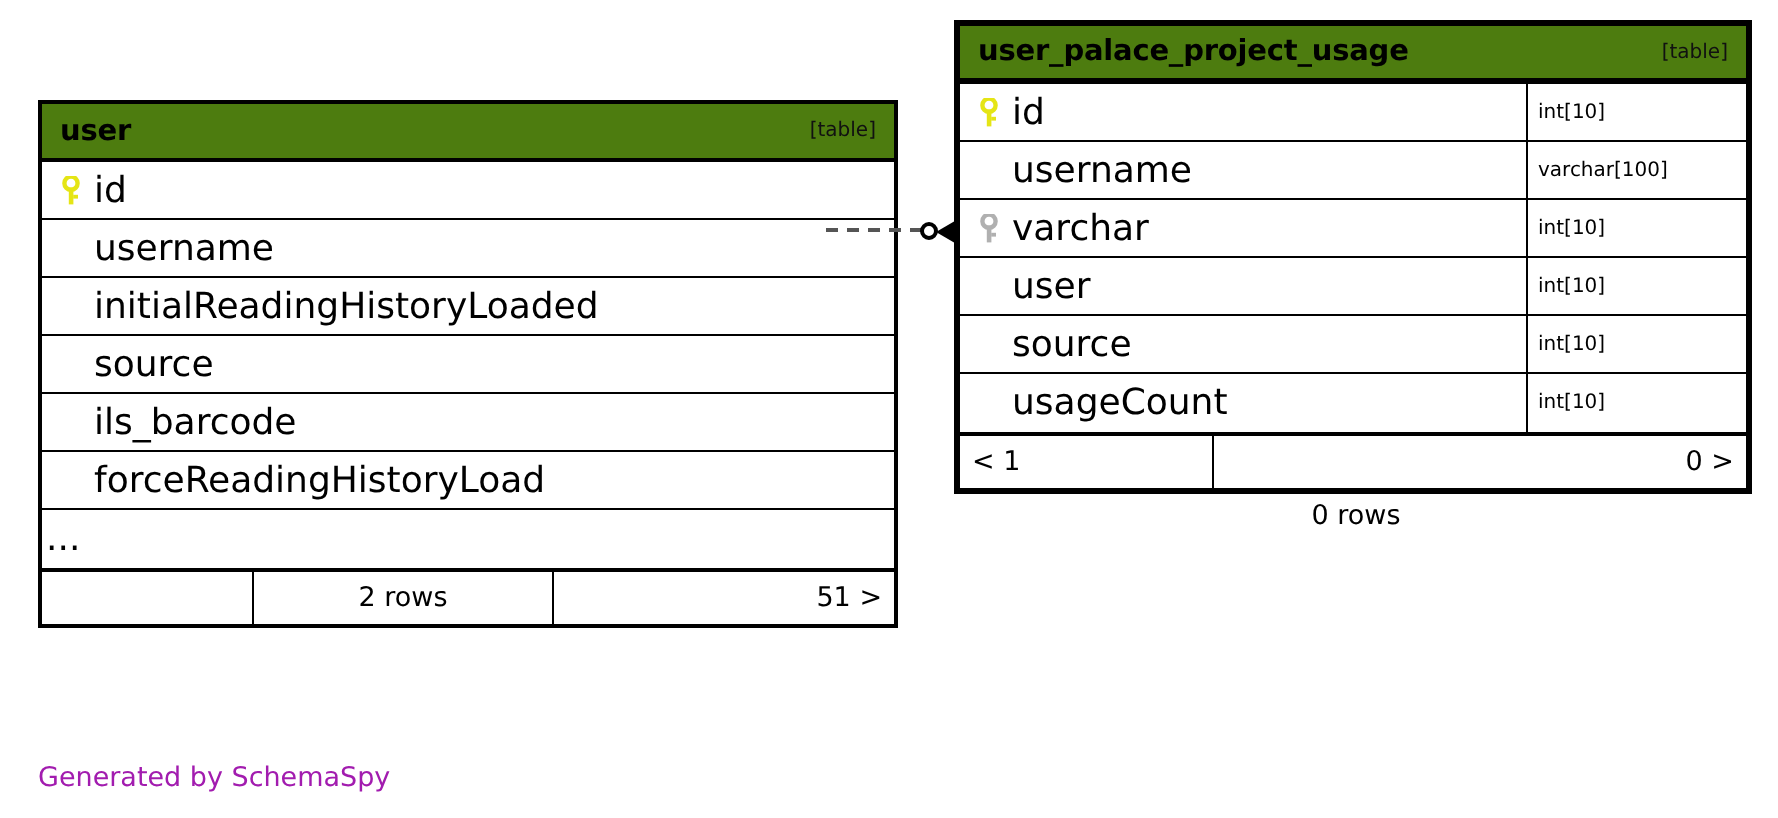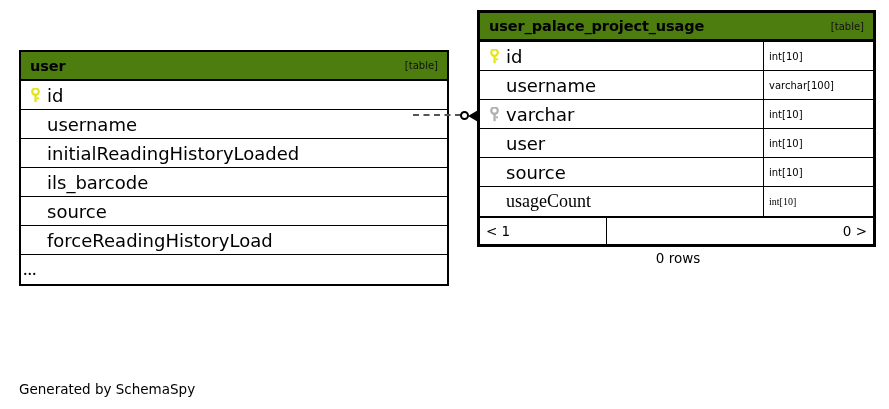--- a/index.html
+++ b/index.html
@@ -59,21 +59,21 @@
 
   .rows { display: block; }
 
   .row {
     display: flex;
     align-items: stretch;
     height: 29px;
     border-bottom: 1.5px solid #000000;
     box-sizing: border-box;
   }
-  .row:last-child { border-bottom: none; font-family: Liberation Serif, serif; }
+  .row:last-child { border-bottom: none; }
 
   .row-name {
     flex: 1 1 auto;
     display: flex;
     align-items: center;
     padding-left: 6px;
     font-size: 18px;
     white-space: nowrap;
     overflow: hidden;
   }
@@ -143,21 +143,21 @@
     position: absolute;
     width: 0; height: 0;
     border-top: 7px solid transparent;
     border-bottom: 7px solid transparent;
     border-right: 12px solid #000000;
   }
 
   .caption {
     position: absolute;
     font-size: 13.5px;
-    color: #000000;
+    color: #a21caf;
     white-space: nowrap;
   }
 </style>
 </head>
 <body>
 
 <div class="canvas">
 
   <div class="entity" id="entity-user" style="left:19px; top:50px; width:430px;">
 
@@ -191,47 +191,52 @@
       <div class="row">
         <div class="row-name">
           <span class="key-slot"></span>
           <span>initialReadingHistoryLoaded</span>
         </div>
       </div>
 
       <div class="row">
         <div class="row-name">
           <span class="key-slot"></span>
+          <span>source</span>
+        </div>
+      </div>
+
+      <div class="row">
+        <div class="row-name">
+          <span class="key-slot"></span>
           <span>ils_barcode</span>
         </div>
       </div>
 
       <div class="row">
         <div class="row-name">
           <span class="key-slot"></span>
-          <span>source</span>
-        </div>
-      </div>
-
-      <div class="row">
-        <div class="row-name">
-          <span class="key-slot"></span>
           <span>forceReadingHistoryLoad</span>
         </div>
       </div>
 
 
       <div class="row row-ellipsis">
         <div class="row-name">
           <span>...</span>
         </div>
       </div>
 
     </div>
 
+    <div class="entity-footer">
+      <div class="foot-cell foot-prev" style="flex:0 0 106px;"></div>
+      <div class="foot-cell foot-mid" style="flex:0 0 150px;">2 rows</div>
+      <div class="foot-cell foot-next" style="flex:1 1 auto;">51 &gt;</div>
+    </div>
   </div>
 
   <div class="entity thick" id="entity-upu" style="left:477px; top:10px; width:399px;">
 
     <div class="entity-header">
       <span class="entity-title">user_palace_project_usage</span>
       <span class="entity-kind">[table]</span>
     </div>
 
     <div class="rows">

